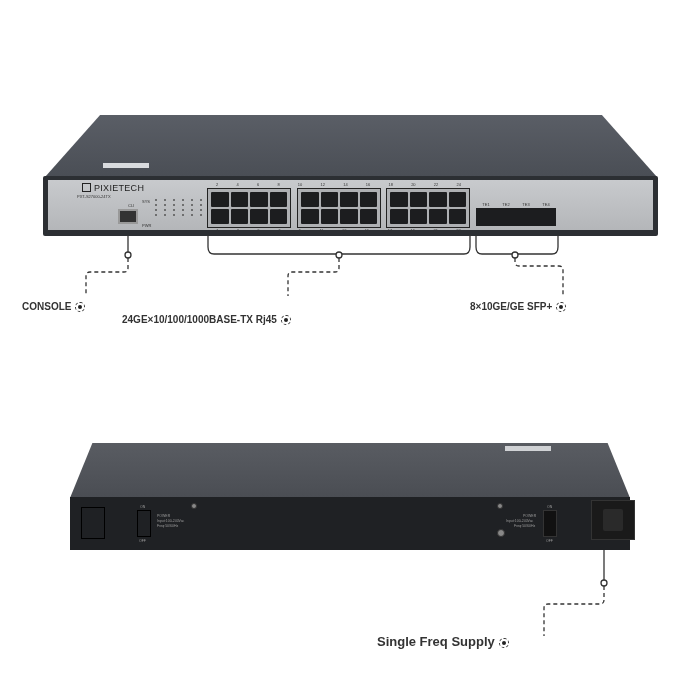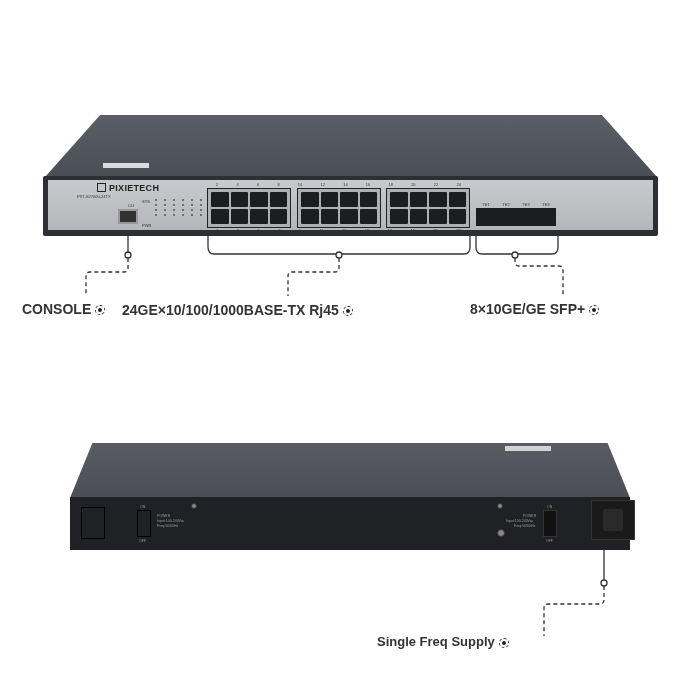--- a/index.html
+++ b/index.html
@@ -3,34 +3,34 @@
 <meta charset="utf-8">
 <style>
   html,body{margin:0;padding:0;background:#fff;}
   body{width:700px;height:700px;position:relative;overflow:hidden;font-family:"Liberation Sans",sans-serif;}
   .abs{position:absolute;}
   
   .top-front{left:45px;top:115px;width:612px;height:62px;background:linear-gradient(#5a5e66,#4a4e55);clip-path:polygon(9% 0,91% 0,100% 100%,0 100%);}
   .front-panel{left:43px;top:176px;width:615px;height:60px;background:#2c2f33;border-radius:2px;}
   .front-face{left:48px;top:180px;width:605px;height:50px;background:linear-gradient(#c8cacd,#b4b6b9);}
   .sticker{left:103px;top:163px;width:46px;height:5px;background:#d9dbde;}
-  .brand{left:73px;top:183px;font-size:9px;font-weight:bold;color:#222;letter-spacing:0.3px;padding-left:24px;}
+  .brand{left:58px;top:183px;font-size:9px;font-weight:normal;color:#222;letter-spacing:0.3px;padding-left:24px;}
   .brand-logo{display:inline-block;width:9px;height:9px;border:1px solid #222;box-sizing:border-box;margin-right:3px;vertical-align:-1px;}
   .model{left:77px;top:194px;font-size:4px;color:#333;}
   .cli-label{left:128px;top:203px;font-size:4px;color:#333;}
   .console-port{left:118px;top:209px;width:20px;height:15px;background:#333;border:2px solid #999;box-sizing:border-box;}
   .led-area{left:142px;top:191px;width:62px;height:38px;}
   .led-grid{display:grid;grid-template-columns:repeat(7,7px);gap:3px 2px;position:absolute;left:13px;top:8px;}
   .led{width:2px;height:2px;background:#555;border-radius:50%;}
   .led-txt{font-size:4px;color:#333;position:absolute;}
   .port-block{top:188px;height:40px;background:#aeb0b3;border:1px solid #222;box-sizing:border-box;display:grid;grid-template-columns:repeat(4,1fr);gap:2px;padding:3px;}
   .rj45{background:#1c1d1f;border-radius:1px;}
   .sfp-block{left:476px;top:208px;width:80px;height:18px;background:#1c1d1f;display:grid;grid-template-columns:repeat(4,1fr);gap:1px;}
   
-  .callout-text{font-size:14px;font-weight:bold;color:#333;white-space:nowrap;}
+  .callout-text{font-size:10px;font-weight:bold;color:#333;white-space:nowrap;}
   .target{display:inline-block;width:8px;height:8px;border:1.5px dashed #333;border-radius:50%;position:relative;vertical-align:middle;margin-left:4px;}
   .target::after{content:"";position:absolute;left:2px;top:2px;width:4px;height:4px;border-radius:50%;background:#222;}
   
   .rear-top{left:70px;top:443px;width:560px;height:55px;background:linear-gradient(#595c62,#4a4d53);clip-path:polygon(4% 0,96% 0,100% 100%,0 100%);}
   .rear-face{left:70px;top:497px;width:560px;height:53px;background:#1f2124;}
   .rear-sticker{left:505px;top:446px;width:46px;height:5px;background:#d0d2d5;}
   .rect-cut{border:1.5px solid #000;box-sizing:border-box;}
   .tiny{font-size:3.5px;color:#999;position:absolute;white-space:nowrap;}
   .screw{width:6px;height:6px;border-radius:50%;background:#888;border:1px solid #333;box-sizing:border-box;}
   .iec{left:591px;top:500px;width:44px;height:40px;background:#1a1a1a;border:1px solid #333;box-sizing:border-box;}
@@ -163,21 +163,21 @@
     <path d="M208 5 V17 Q208 24 214 24 H464 Q470 24 470 17 V5"></path>
     <circle cx="339" cy="25" r="3" fill="#fff"></circle>
     <path d="M339 28 V38 Q339 42 335 42 H292 Q288 42 288 46 V66" stroke-dasharray="4 3"></path>
     <path d="M476 5 V17 Q476 24 482 24 H552 Q558 24 558 17 V5"></path>
     <circle cx="515" cy="25" r="3" fill="#fff"></circle>
     <path d="M515 28 V32 Q515 36 519 36 H559 Q563 36 563 40 V66" stroke-dasharray="4 3"></path>
   </g>
 </svg>
 
 <div class="abs callout-text" style="left:22px;top:301px"><span>CONSOLE</span><span class="target"></span></div>
-<div class="abs callout-text" style="left:122px;top:302px"><span>24GE×10/100/1000BASE-TX Rj45</span><span class="target"></span></div>
+<div class="abs callout-text" style="left:122px;top:314px"><span>24GE×10/100/1000BASE-TX Rj45</span><span class="target"></span></div>
 <div class="abs callout-text" style="left:470px;top:301px"><span>8×10GE/GE SFP+</span><span class="target"></span></div>
 
 <div class="abs rear-top"></div>
 <div class="abs rear-sticker"></div>
 <div class="abs rear-face"></div>
 
 <div class="abs rect-cut" style="left:81px;top:507px;width:24px;height:32px"></div>
 <div class="abs rect-cut" style="left:137px;top:510px;width:14px;height:27px"></div>
 <span class="tiny abs" style="left:140px;top:505px">ON</span>
 <span class="tiny abs" style="left:139px;top:539px">OFF</span>

